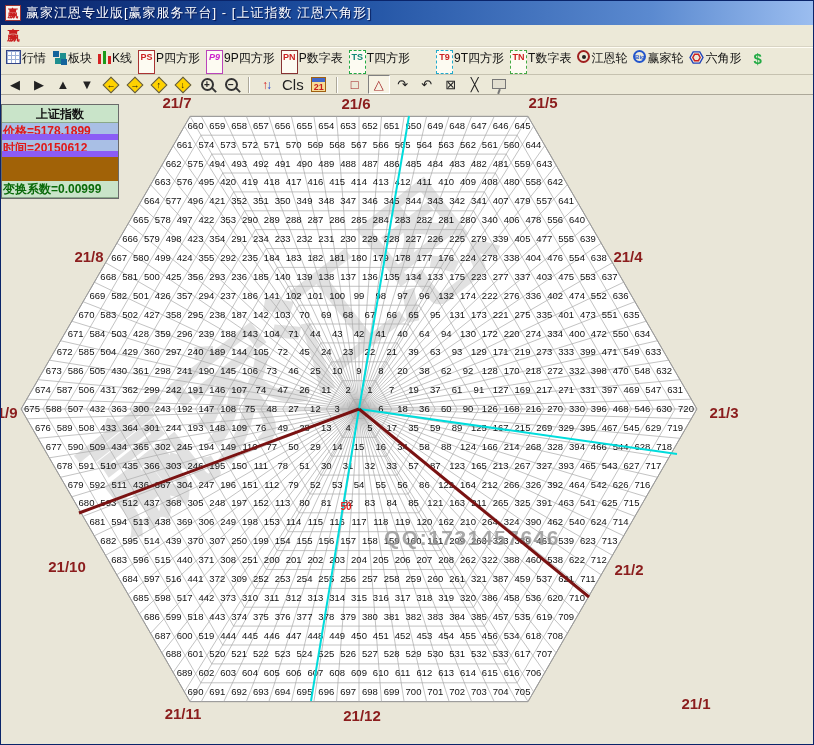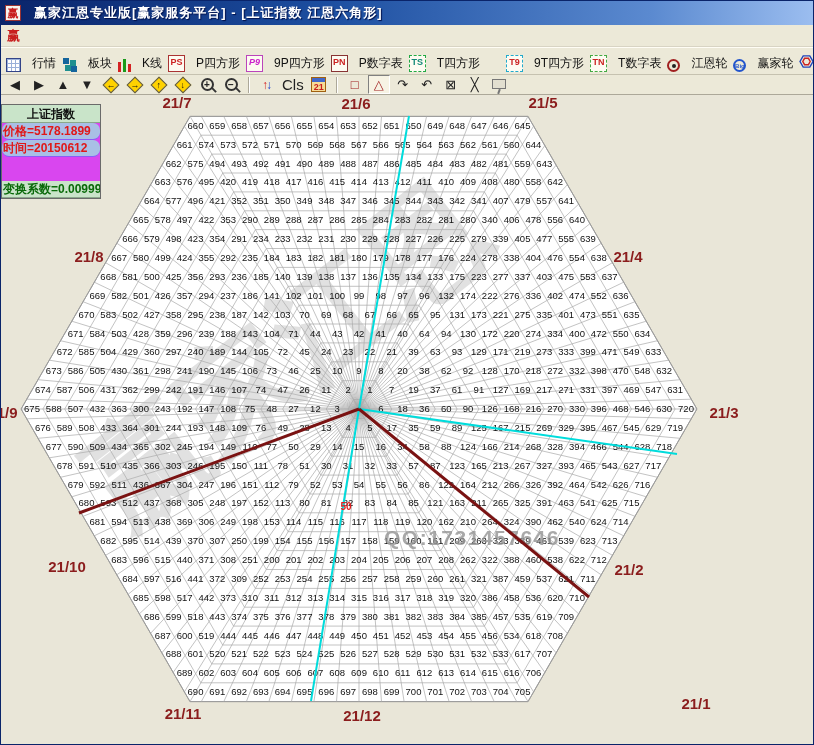--- a/index.html
+++ b/index.html
@@ -4,30 +4,30 @@
 <style>
   html,body{margin:0;padding:0;background:#d4d0c8;}
   *{box-sizing:border-box;}
   .window{position:relative;width:814px;height:745px;overflow:hidden;
     font-family:"Liberation Sans",sans-serif;background:#ece9d8;border:1px solid #0a246a;}
   .titlebar{position:absolute;left:0;top:0;width:814px;height:24px;
     background:linear-gradient(90deg,#0a246a 0%,#1c4ea0 40%,#5b8ad0 80%,#9cbef0 100%);
     display:flex;align-items:center;padding:0 4px;gap:5px;}
   .app-icon{width:16px;height:16px;background:#f6f3ee;border:1px solid #9a3333;color:#c81e1e;
     font-size:11px;font-weight:bold;line-height:14px;text-align:center;}
-  .title-text{color:#ffffff;font-size:13px;font-weight:bold;letter-spacing:1px;
-    text-shadow:1px 1px 1px #00104a;white-space:nowrap;margin-left:8px;}
+  .title-text{color:#ffffff;font-size:13px;font-weight:normal;letter-spacing:1px;
+    text-shadow:1px 1px 1px #00104a;white-space:nowrap;}
   .menubar{position:absolute;left:0;top:24px;width:814px;height:22px;background:#ece9d8;
     border-bottom:1px solid #d8d4c4;display:flex;align-items:center;font-size:13px;}
   .menu-logo{color:#c81e1e;font-weight:bold;font-size:13px;padding:0 8px 0 6px;}
   .menu-item{padding:2px 9px;color:#111;cursor:default;}
   .toolbar1{position:absolute;left:0;top:46px;width:814px;height:28px;background:#ece9d8;
     border-top:1px solid #fffdf5;border-bottom:1px solid #c6c2b0;
     display:flex;align-items:center;padding:0 2px;}
-  .tb1-btn{display:flex;align-items:flex-end;gap:11px;padding:1px 3px;font-size:12px;color:#111;
+  .tb1-btn{display:flex;align-items:flex-start;gap:1px;padding:1px 3px;font-size:12px;color:#111;
     white-space:nowrap;height:24px;}
   .toolbar2{position:absolute;left:0;top:74px;width:814px;height:20px;background:#ece9d8;
     border-bottom:1px solid #aca899;display:flex;align-items:center;padding:0 3px;gap:2px;}
   .tb2-btn{min-width:22px;height:19px;display:flex;align-items:center;justify-content:center;
     font-size:13px;color:#222;padding:0 2px;}
   .tb2-btn.pressed{background:#f7f3e4;border:1px solid;border-color:#808080 #fff #fff #808080;}
   .tb2-sep{width:2px;height:16px;border-left:1px solid #aca899;border-right:1px solid #fff;margin:0 4px;}
   .glyph-red{color:#a02020;}
   .diamond{width:12px;height:12px;background:#ffd200;border:1px solid #555;transform:rotate(45deg);
     display:flex;align-items:center;justify-content:center;}
@@ -51,35 +51,35 @@
   .ic-blocks i{position:absolute;width:6px;height:6px;background:#1e8f8f;}
   .ic-blocks i:nth-child(1){left:1px;top:1px;background:#14649c;}
   .ic-blocks i:nth-child(2){left:8px;top:3px;}
   .ic-blocks i:nth-child(3){left:3px;top:8px;}
   .ic-blocks i:nth-child(4){left:9px;top:9px;background:#14649c;}
   .ic-candles{display:flex;align-items:flex-end;gap:2px;height:14px;}
   .ic-candles i{display:block;width:3px;}
   .ic-candles i:nth-child(1){height:10px;background:#d42222;}
   .ic-candles i:nth-child(2){height:13px;background:#1a9a1a;}
   .ic-candles i:nth-child(3){height:8px;background:#d42222;}
-  .ic-badge{display:inline-block;width:17px;height:17px;font-size:9px;font-weight:bold;
+  .ic-badge{display:inline-block;width:17px;height:24px;font-size:9px;font-weight:bold;
     text-align:center;line-height:13px;background:#fdfbf2;}
   .ic-wheel{width:13px;height:13px;border:2px solid #a02020;border-radius:50%;
     display:flex;align-items:center;justify-content:center;}
   .ic-wheel i{width:4px;height:4px;background:#222;border-radius:50%;}
   .ic-big{width:13px;height:13px;border:2px solid #2255cc;border-radius:50%;
     font-size:6px;font-weight:bold;color:#2255cc;display:flex;align-items:center;justify-content:center;}
   .ic-dollar{color:#22aa44;font-size:15px;font-weight:bold;}
   .chart{position:absolute;left:0;top:94px;width:814px;height:651px;background:#e9e6d8;}
-  .infopanel{position:absolute;left:0;top:103px;width:100px;border:1px solid #6a6a6a;
-    font-size:12px;line-height:17px;z-index:5;background:#d946ef;}
+  .infopanel{position:absolute;left:0;top:103px;width:118px;border:1px solid #6a6a6a;
+    font-size:12px;line-height:17px;z-index:5;background:#a16207;}
   .ip-title{background:#c9e4c9;color:#111;text-align:center;height:18px;line-height:18px;
     border-bottom:1px solid #8aa88a;font-weight:bold;}
   .ip-row{height:17px;white-space:nowrap;overflow:hidden;padding-left:1px;font-weight:bold;}
-  .ip-row.blue{background:#a9bfe5;color:#e01818;border-bottom:1px solid #8b5cf6;border-radius:7px;}
+  .ip-row.blue{background:#a9bfe5;color:#e01818;border-bottom:6px solid #8b5cf6;}
   .ip-row.green{background:#c9e4c9;color:#0a6a0a;border-bottom:1px solid #8aa88a;margin-top:24px;}
 </style>
 </head>
 <body>
 
 <div class="window">
   <div class="titlebar">
     <span class="app-icon">赢</span>
     <span class="title-text">赢家江恩专业版[赢家服务平台] - [上证指数 江恩六角形]</span>
   </div>

